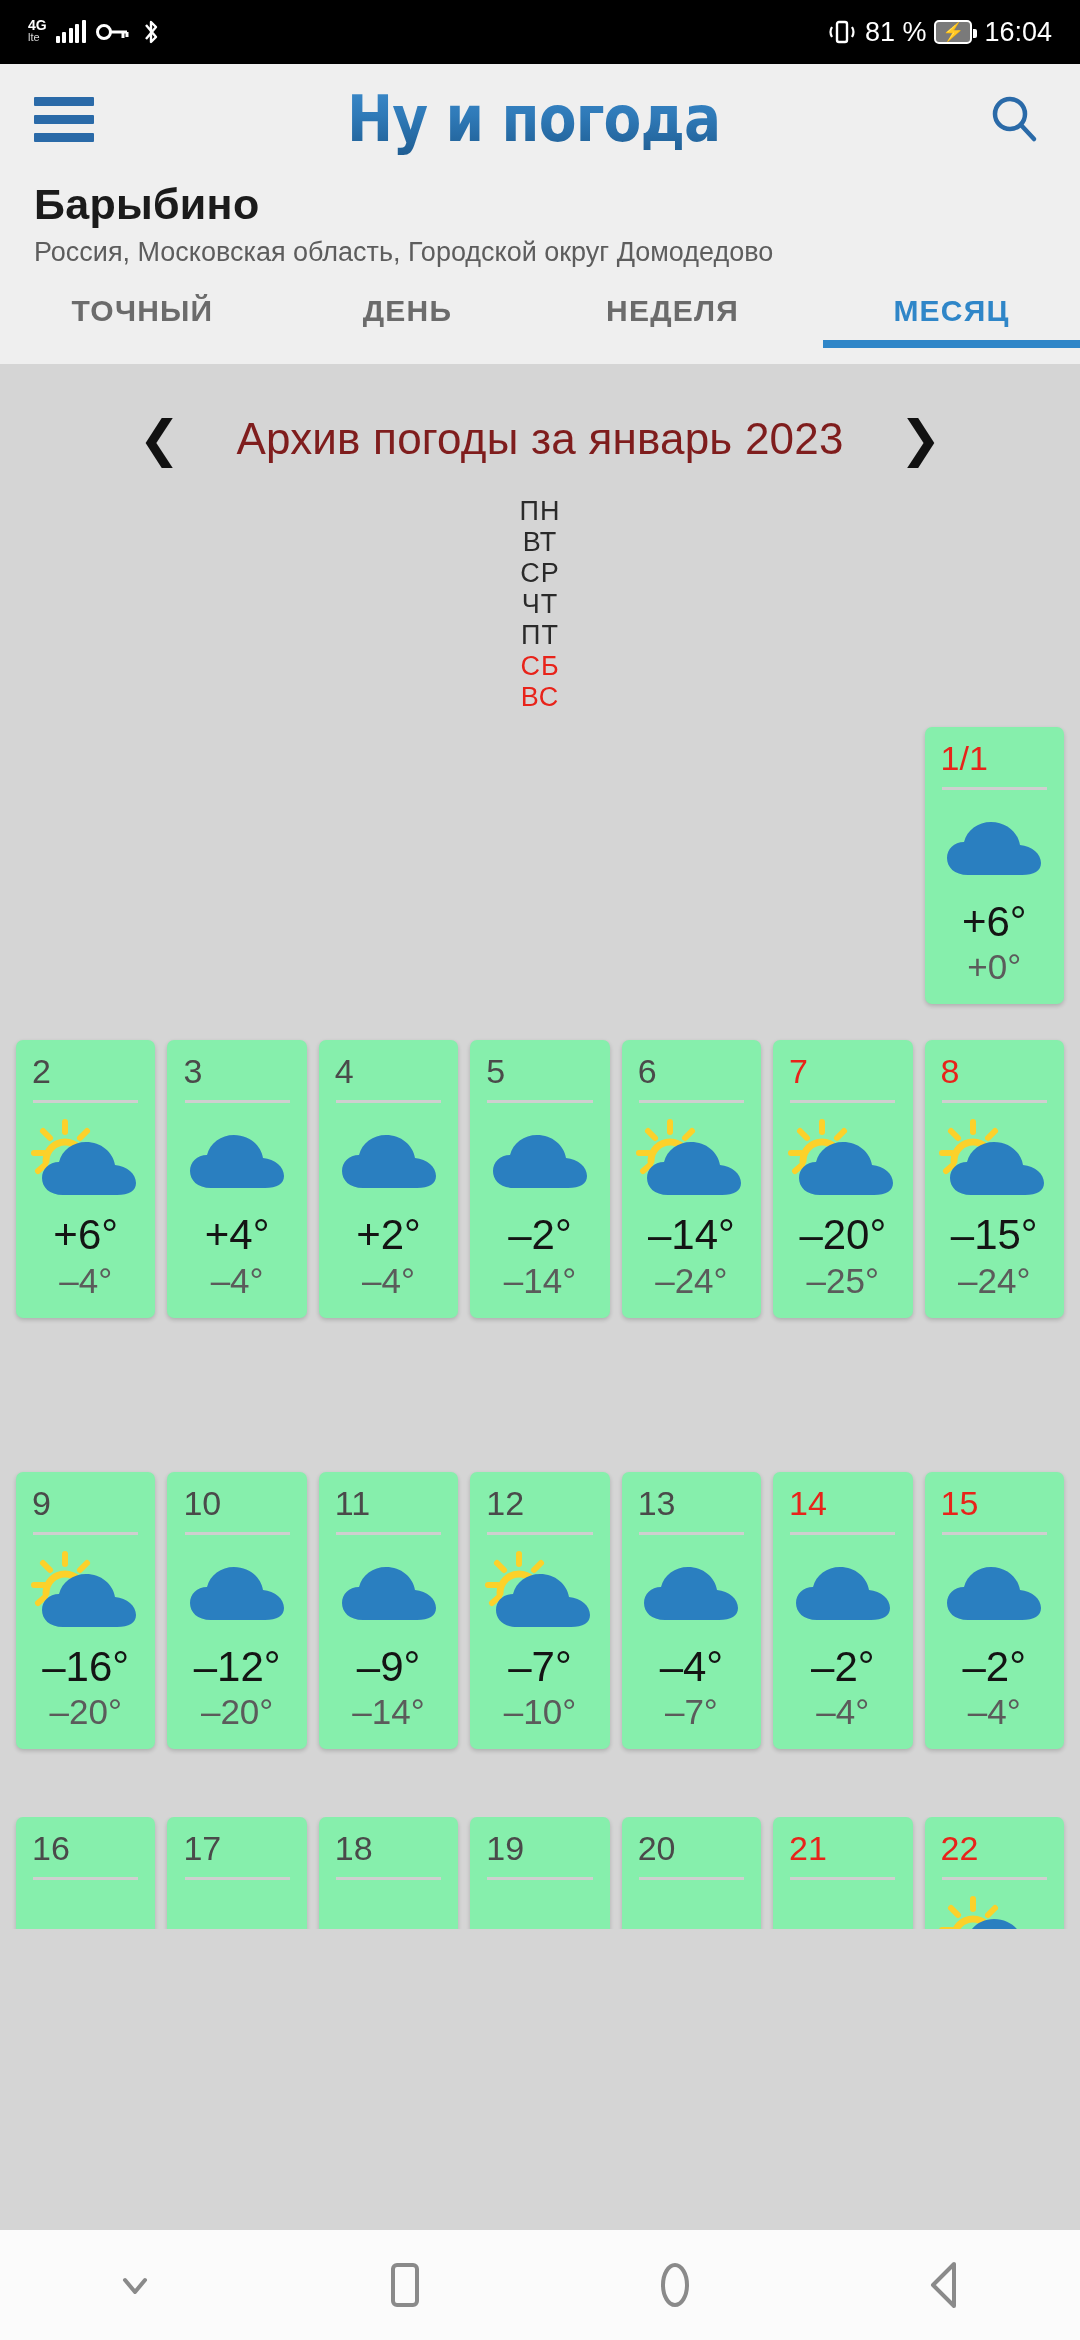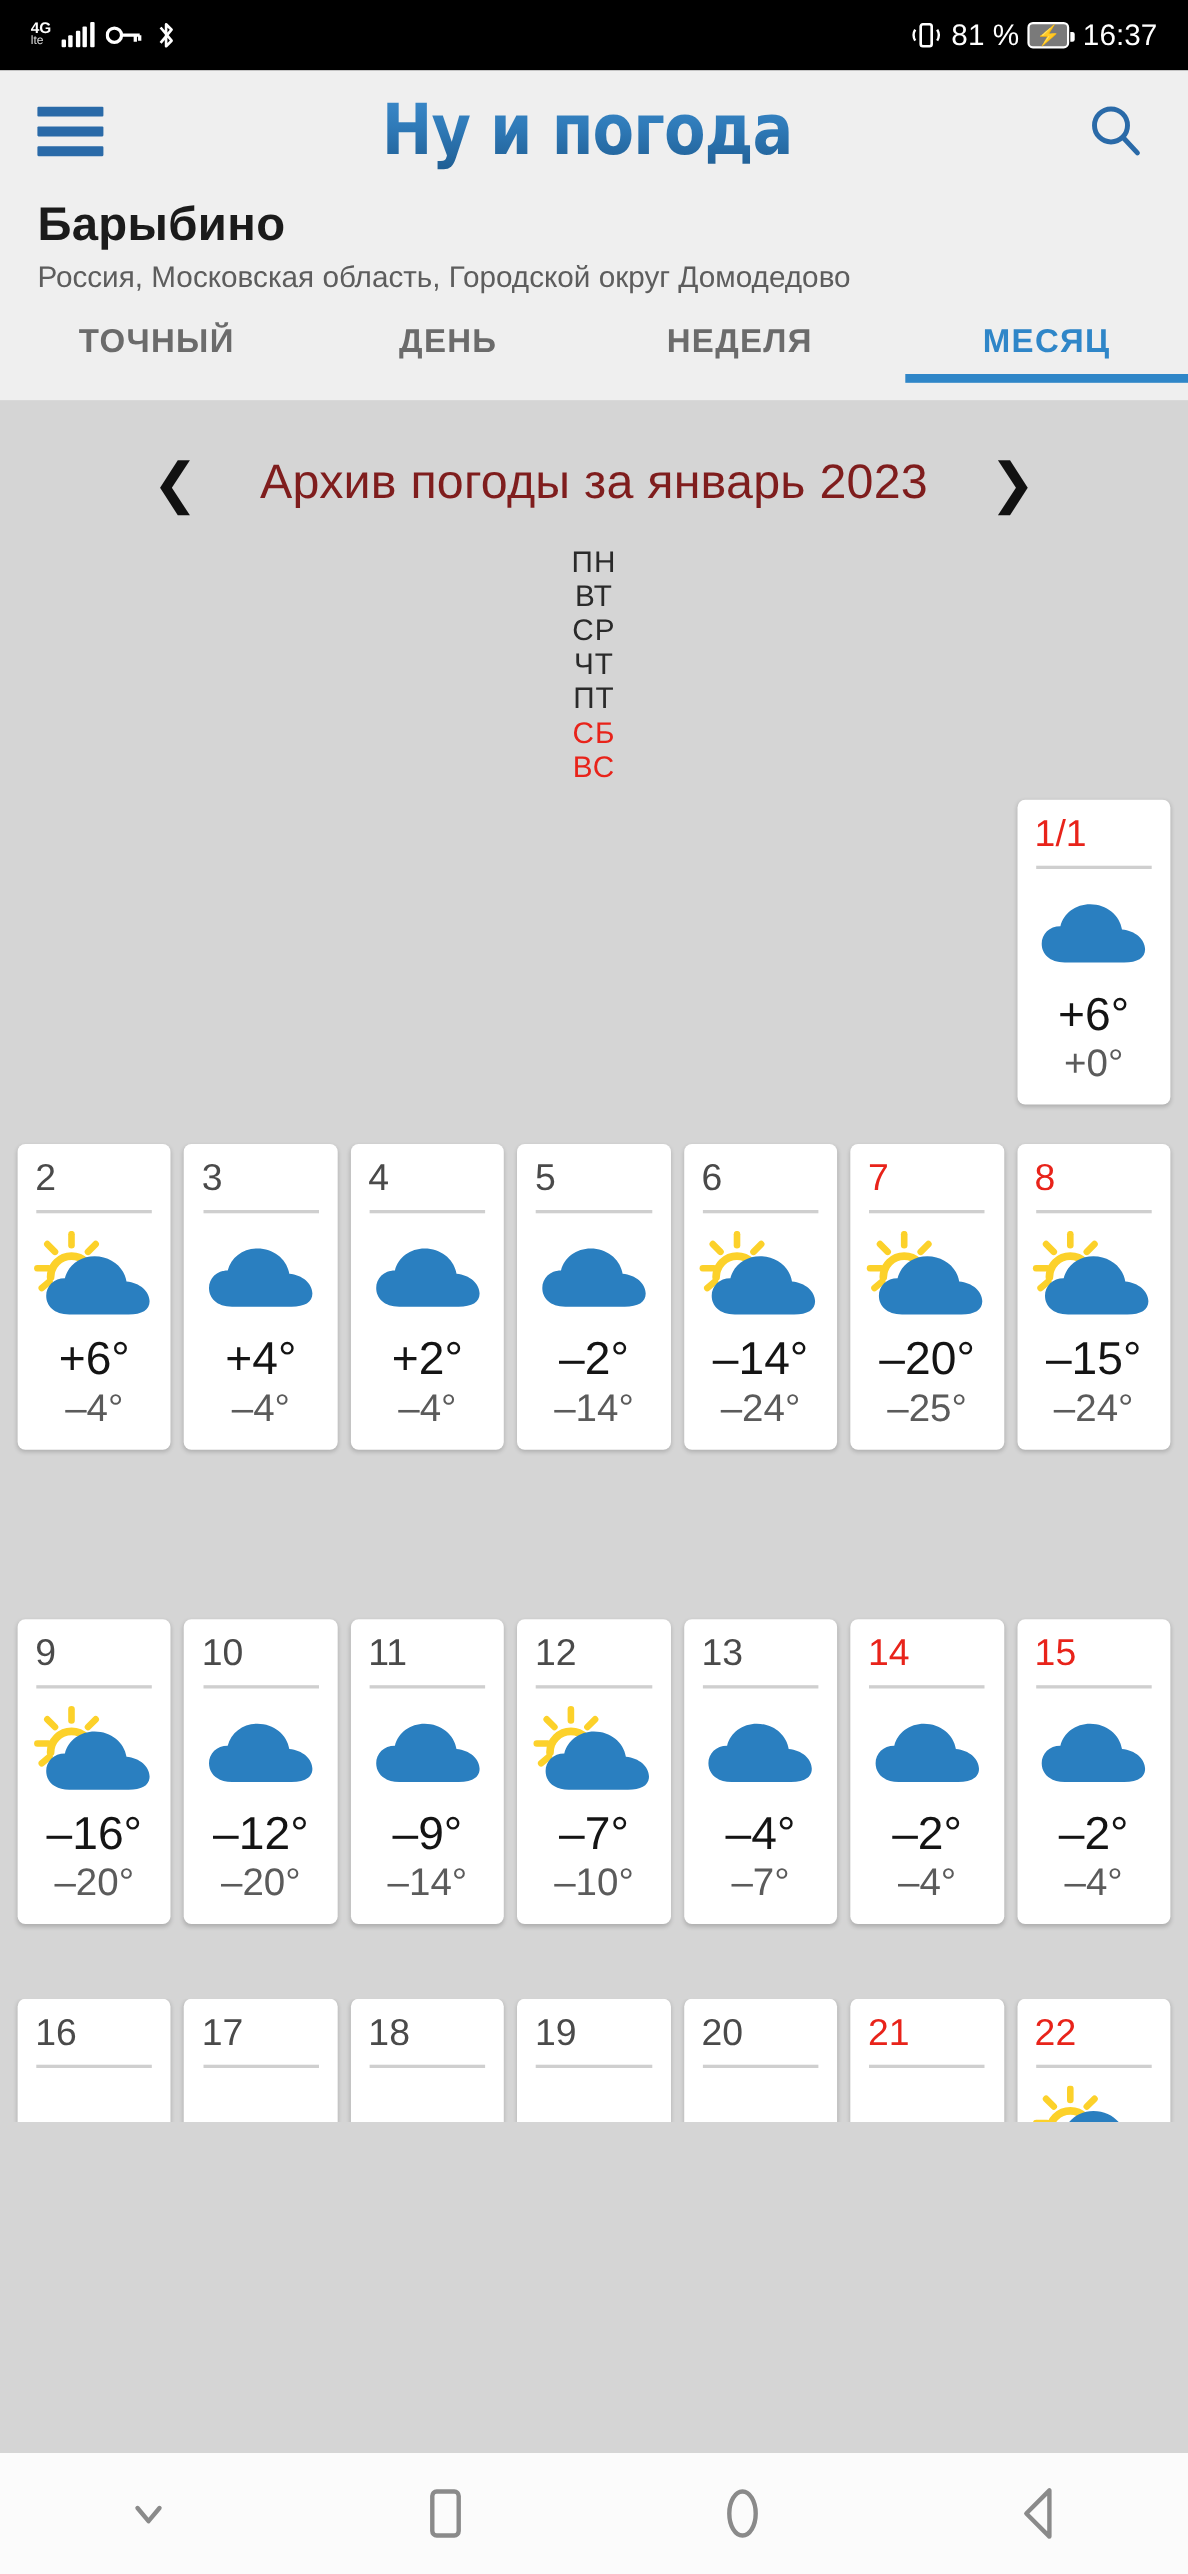--- a/index.html
+++ b/index.html
@@ -95,21 +95,21 @@
     display:flex; padding:18px 16px 10px;flex-direction:column;
   }
   .dow {
     flex:1; text-align:center; font-size:27px; color:#2a2a2a; letter-spacing:1px;
   }
   .dow.we { color:#e8231a; }
 
   .week { display:flex; padding:0 16px; gap:12px; }
   .cell { flex:1; }
   .card {
-    background:#ffffff; border-radius:7px; padding:14px 10px 16px;
+    background:#86efac; border-radius:7px; padding:14px 10px 16px;
     box-shadow:0 2px 4px rgba(0,0,0,.18);
     display:flex; flex-direction:column; align-items:center; min-height:200px;
   }
   .card .daynum {
     align-self:flex-start; font-size:34px; color:#4a4a4a; line-height:1;
     padding-left:6px;
   }
   .card.we .daynum { color:#e8231a; }
   .card .rule { width:88%; height:3px; background:#cfcfcf; margin:12px 0 4px; }
   .icon-wrap { height:92px; display:flex; align-items:center; justify-content:center;
@@ -164,21 +164,21 @@
     <span class="ico">
       <svg width="30" height="28" viewBox="0 0 30 28">
           <rect x="10" y="4" width="10" height="20" rx="2" fill="none" stroke="#fff" stroke-width="2.4"></rect>
           <path d="M5 9 Q2 14 5 19 M25 9 Q28 14 25 19" stroke="#fff" stroke-width="2.2" fill="none"></path>
         </svg>
     </span>
     <span class="pct">81 %</span>
     <span class="batt">
         <span class="bolt">⚡</span>
       </span>
-    <span class="clock">16:37</span>
+    <span class="clock">16:04</span>
   </div>
 </div>
 
 <div class="appbar">
   <div class="appbar-top">
     <div class="hamburger">
       <span></span>
         <span></span>
         <span></span>
     </div>

